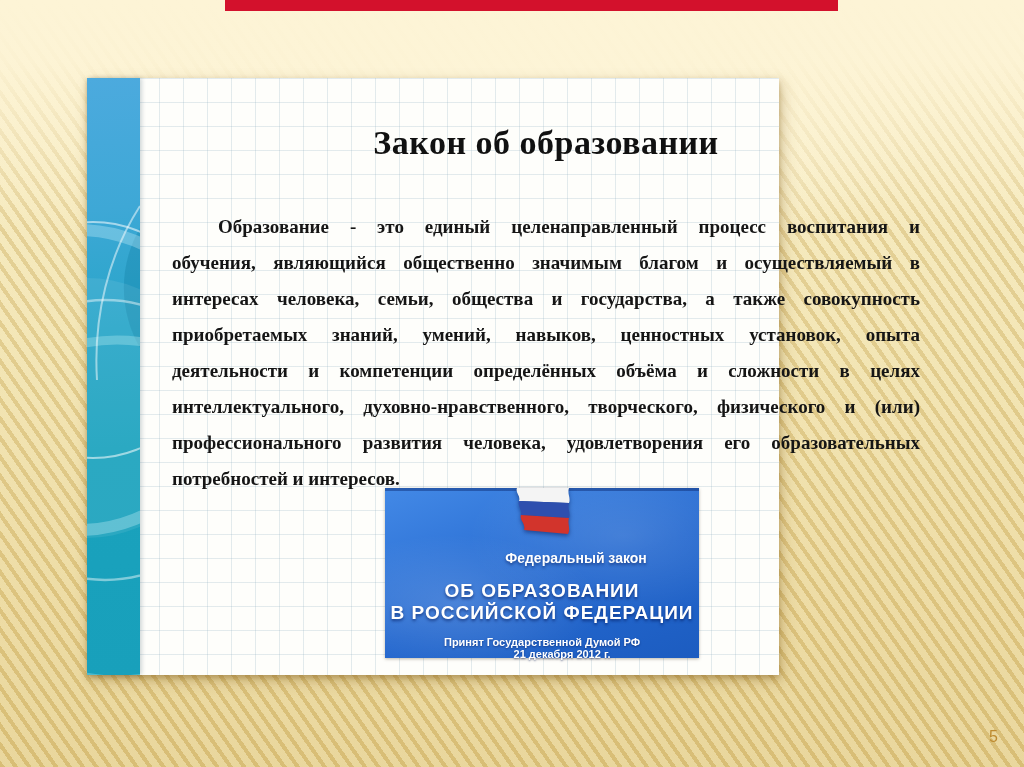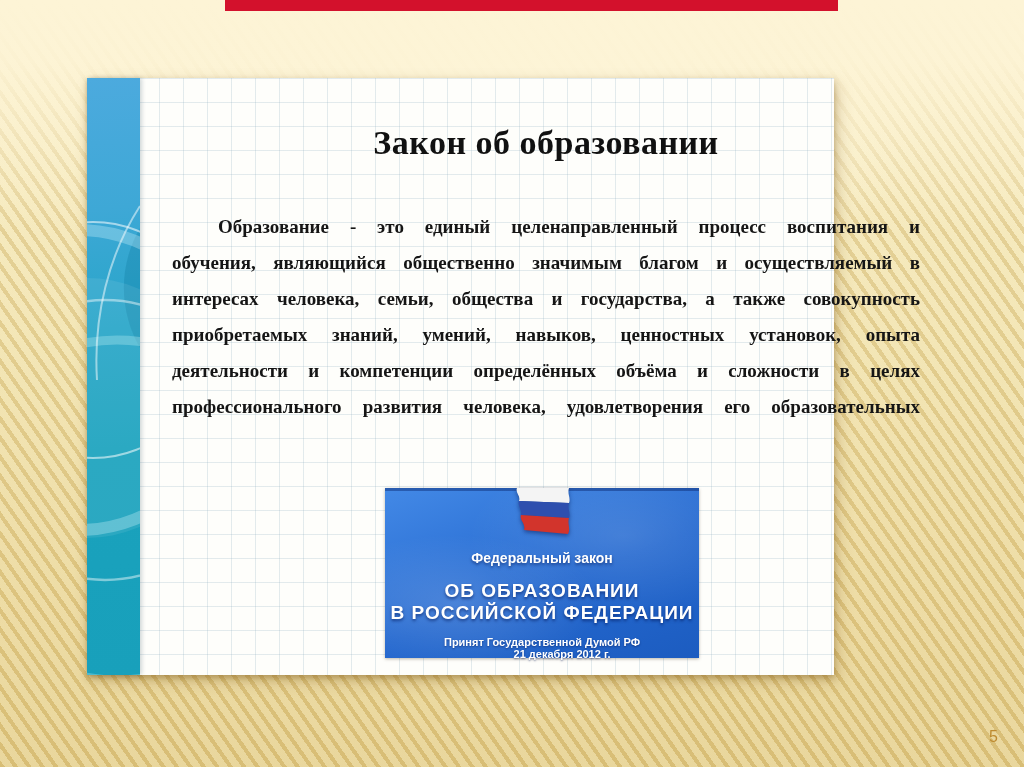--- a/index.html
+++ b/index.html
@@ -10,21 +10,21 @@
       linear-gradient(180deg, #fdf4d6 0%, rgba(253,244,214,.92) 8%, rgba(253,244,214,0) 30%),
       radial-gradient(ellipse 62% 38% at 50% 12%, rgba(255,250,228,.85) 0%, rgba(255,250,228,0) 70%),
       repeating-linear-gradient(55deg, rgba(198,163,82,.30) 0 4px, rgba(255,246,212,.30) 4px 11px),
       linear-gradient(180deg, #f8eec8 0%, #eedfa9 45%, #e6d191 78%, #e0c985 100%);
   }
   .top-bar{
     position:absolute; left:225px; top:0; width:613px; height:11px;
     background:#d3112c;
   }
   .card{
-    position:absolute; left:87px; top:78px; width:747px; height:597px;
+    position:absolute; left:87px; top:78px; width:692px; height:597px;
     background:
       linear-gradient(rgba(150,180,195,.26) 1px, transparent 1px),
       linear-gradient(90deg, rgba(150,180,195,.26) 1px, transparent 1px),
       #fefefb;
     background-size:24px 24px, 24px 24px, auto;
     box-shadow: 0 3px 6px rgba(140,105,40,.45), 4px 6px 14px rgba(140,105,40,.28);
   }
   .sidebar{
     position:absolute; left:0; top:0; width:53px; height:597px; overflow:hidden;
     background:linear-gradient(175deg, #4caade 0%, #3ea8d6 22%, #27a5c8 42%, #1aa2bd 62%, #18a0bb 100%);
@@ -62,21 +62,21 @@
     background:rgba(10,40,110,.45);
   }
   .flag{ position:absolute; left:50%; top:0; transform:translateX(-50%);
     filter:drop-shadow(0 2px 2px rgba(0,20,80,.5)); }
   .p-small{ position:absolute; width:100%; font-size:14px; font-weight:bold;
     text-shadow:0 2px 3px rgba(5,25,90,.55); }
   .p-large{ position:absolute; width:100%; font-size:19px; font-weight:bold;
     letter-spacing:1px; text-shadow:0 2px 3px rgba(5,25,90,.6); }
   .p-foot{ position:absolute; width:100%; font-size:11px; font-weight:bold;
     text-shadow:0 1px 2px rgba(5,25,90,.55); }
-  .pos-s1{ top:44px; } .pos-s2{ top:62px; }
+  .pos-s1{ top:44px; } .pos-s2{ top:62px;margin-left:34px; }
   .pos-l1{ top:92px; } .pos-l2{ top:114px; }
   .pos-f1{ top:148px; } .pos-f2{ top:160px;padding-left:20px; }
   .page-num{
     position:absolute; right:26px; bottom:21px;
     font-family:"Liberation Sans", sans-serif; font-size:16px; color:#bd8a2f;
   }
 </style>
 </head>
 <body>
 
@@ -97,21 +97,23 @@
   </div>
 
   <h1 class="title">Закон об образовании</h1>
 
   <div class="paragraph">
       <div class="pline first">Образование - это единый целенаправленный процесс воспитания и</div>
       <div class="pline">обучения, являющийся общественно значимым благом и осуществляемый в</div>
       <div class="pline">интересах человека, семьи, общества и государства, а также совокупность</div>
       <div class="pline">приобретаемых знаний, умений, навыков, ценностных установок, опыта</div>
       <div class="pline">деятельности и компетенции определённых объёма и сложности в целях</div>
+      <div class="pline">интеллектуального, духовно-нравственного, творческого, физического и (или)</div>
       <div class="pline">профессионального развития человека, удовлетворения его образовательных</div>
+      <div class="pline last">потребностей и интересов.</div>
     </div>
 
   <div class="poster">
     <svg class="flag" width="70" height="46" viewBox="0 0 70 46">
       <path d="M10 0 L62 0 C60 6 64 10 62 15 L12 13 C14 8 8 5 10 0 Z" fill="#f4f4f4"></path>
       <path d="M12 13 L62 15 C60 20 64 25 62 30 L14 27 C16 22 10 18 12 13 Z" fill="#2e4fae"></path>
       <path d="M14 27 L62 30 C60 35 64 41 61 46 L17 42 C19 36 12 32 14 27 Z" fill="#d2342c"></path>
     </svg>
     <div class="p-small pos-s2">Федеральный закон</div>
     <div class="p-large pos-l1">ОБ ОБРАЗОВАНИИ</div>

